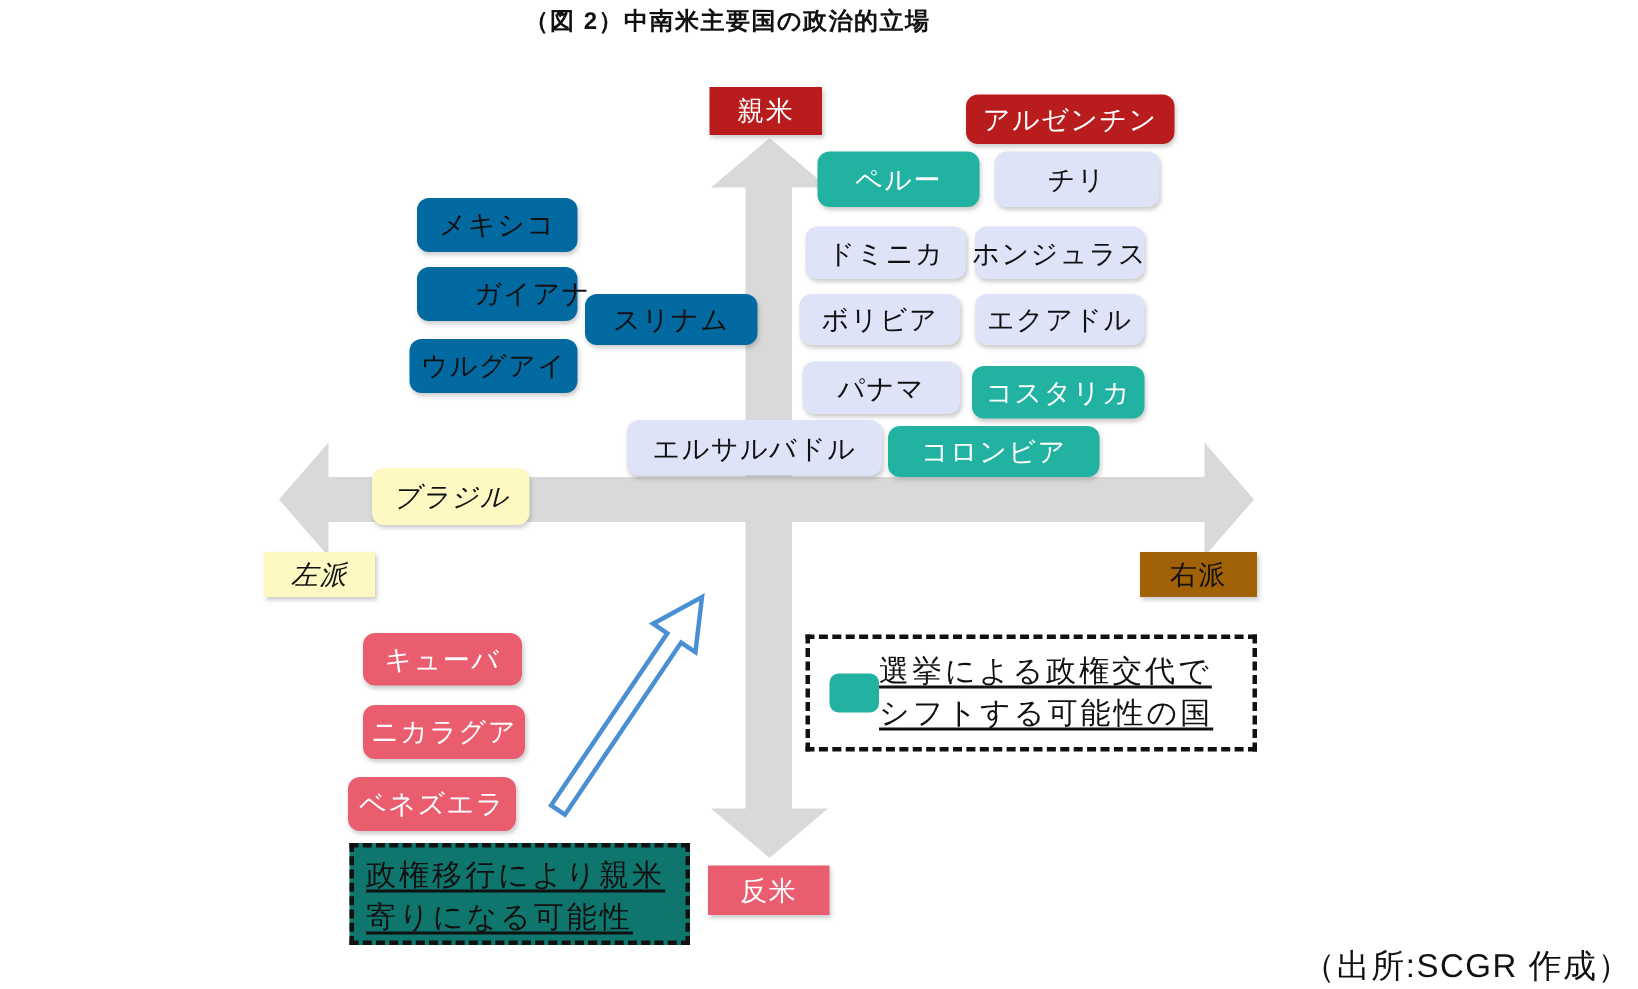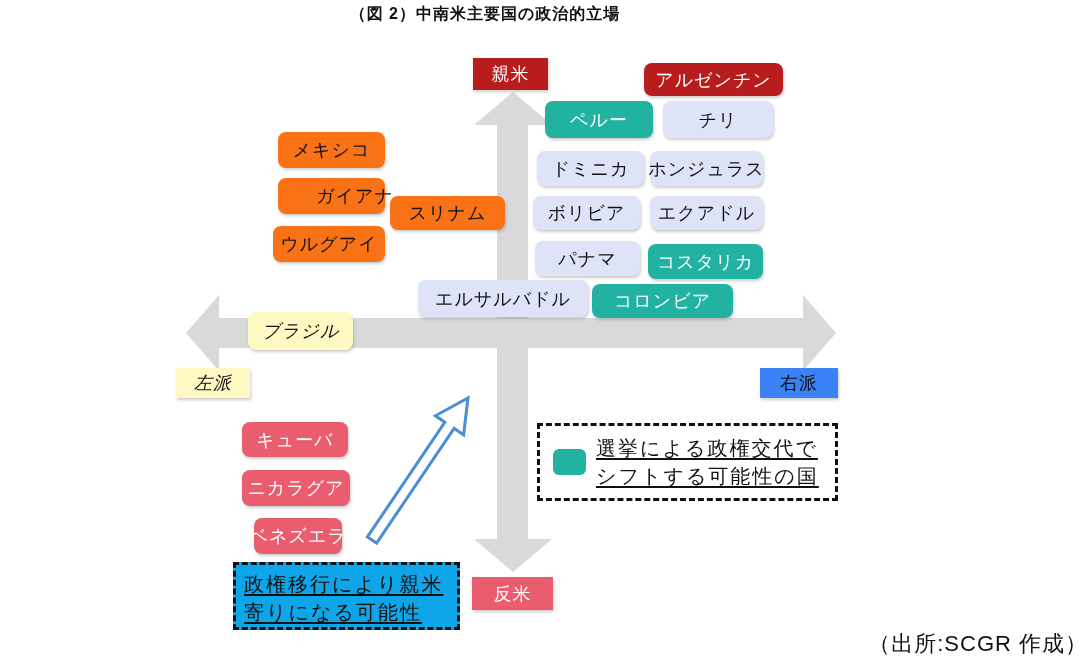--- a/index.html
+++ b/index.html
@@ -24,40 +24,40 @@
 
   
   .cbox, .axlabel {
     position:absolute; display:flex; align-items:center; justify-content:center;
     font-size:18px; letter-spacing:1px; box-sizing:border-box;
     box-shadow:1px 2px 3px rgba(110,110,110,0.35); white-space:nowrap;
   }
   .cbox { border-radius:8px; }
   .blue   { background:#b91c1c; color:#fff; }
   .lav    { background:#DEE3F8; color:#111; }
-  .rlav   { background:#3b82f6; color:#111; }
+  .rlav   { background:#a16207; color:#111; }
   .teal   { background:#21B2A2; color:#fff; }
-  .pink   { background:#f97316; color:#111;text-align:center; }
+  .pink   { background:#0369a1; color:#111;text-align:center; }
   .salmon { background:#fef9c3; color:#111;font-style:italic; }
   .red    { background:#E95D6F; color:#fff; }
 
   
   .legend {
     position:absolute; left:537px; top:423px; width:301px; height:78px;
-    border:3px dashed #111; display:flex; align-items:center; gap:10px;
+    border:3px dashed #111; display:flex; align-items:center; 
     padding:0 8px 0 13px; box-sizing:border-box; background:#fff;
   }
   .legend-swatch { width:33px; height:26px; border-radius:6px; background:#21B2A2; flex:0 0 auto; }
   .legend-text div, .note div {
     font-size:20px; letter-spacing:2px; line-height:1.4;
     text-decoration:underline; text-underline-offset:3px;
   }
   .note {
     position:absolute; left:233px; top:562px; width:227px; height:68px;
-    border:3px dashed #111; box-sizing:border-box; background:#0ea5e9;
+    border:3px dashed #111; box-sizing:border-box; background:#0f766e;
     padding:5px 8px;
   }
   .arrow-svg { position:absolute; left:352px; top:388px; }
   .source {
     position:absolute; right:4px; top:629px; font-size:22px; letter-spacing:1px;
   }
 </style>
 </head>
 <body>
 
@@ -90,21 +90,21 @@
   <div class="cbox teal" style="left:592px; top:284px; width:141px; height:34px;">コロンビア</div>
 
   <div class="cbox pink" style="left:278px; top:132px; width:107px; height:36px;">メキシコ</div>
   <div class="cbox pink" style="left:278px; top:178px; width:107px; height:36px;padding-left:47px;">ガイアナ</div>
   <div class="cbox pink" style="left:390px; top:196px; width:115px; height:34px;">スリナム</div>
   <div class="cbox pink" style="left:273px; top:226px; width:112px; height:36px;">ウルグアイ</div>
   <div class="cbox salmon" style="left:248px; top:312px; width:105px; height:38px;">ブラジル</div>
 
   <div class="cbox red" style="left:242px; top:422px; width:106px; height:35px;">キューバ</div>
   <div class="cbox red" style="left:242px; top:470px; width:108px; height:36px;">ニカラグア</div>
-  <div class="cbox red" style="left:254px; top:518px; width:88px; height:36px;text-align:right;">ベネズエラ</div>
+  <div class="cbox red" style="left:232px; top:518px; width:112px; height:36px;text-align:right;">ベネズエラ</div>
 
   <svg class="arrow-svg" width="130" height="170" viewBox="0 0 130 170">
     <path d="M24.6,155.1 L102.1,40.4 L111.6,46.8 L116,10 L83.4,27.8 L92.9,34.2 L15.4,148.9 Z" fill="#ffffff" stroke="#4A8FD4" stroke-width="3" stroke-linejoin="miter"></path>
   </svg>
 
   <div class="legend">
     <div class="legend-swatch"></div>
     <div class="legend-text">
       <div>選挙による政権交代で</div>
       <div>シフトする可能性の国</div>

